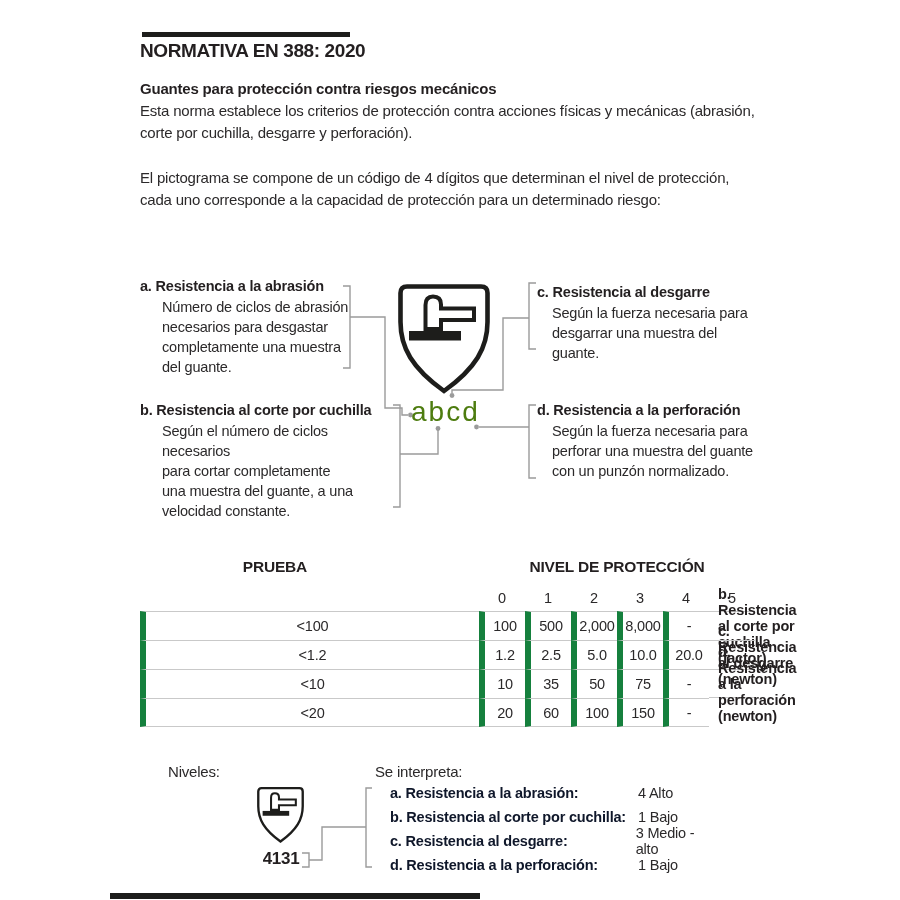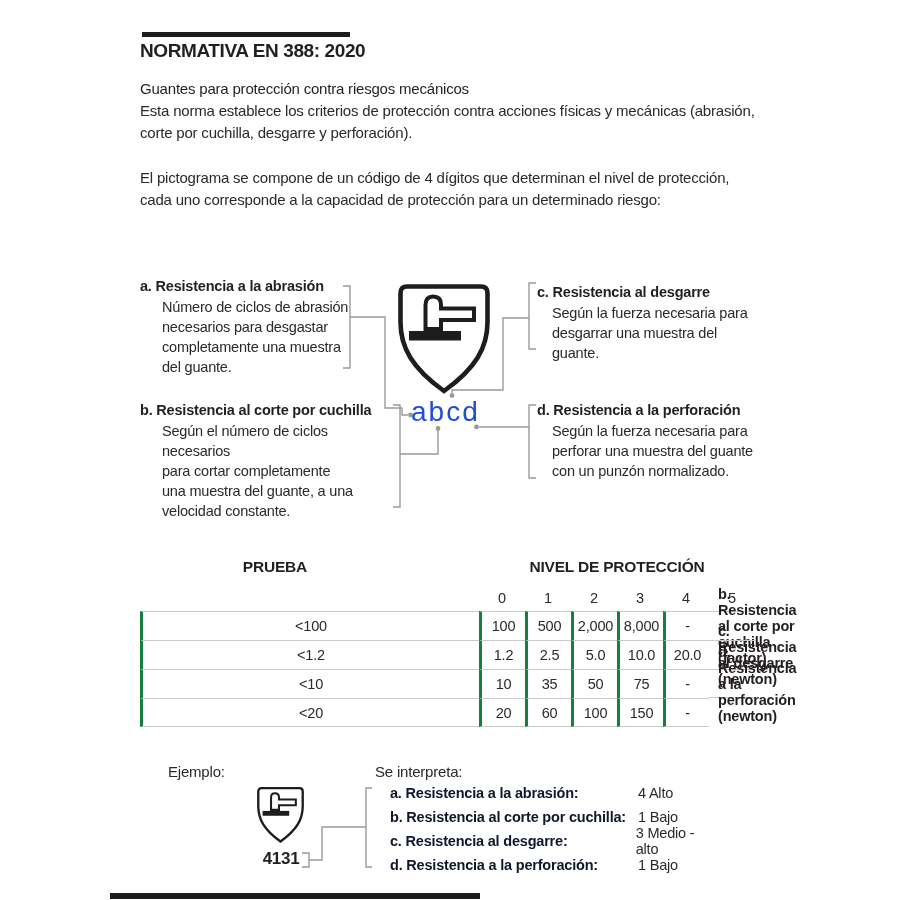--- a/index.html
+++ b/index.html
@@ -6,51 +6,51 @@
   .page{
     position:relative;width:900px;height:900px;background:#ffffff;overflow:hidden;
     font-family:"Liberation Sans","DejaVu Sans",sans-serif;color:#2b292a;
     letter-spacing:-0.2px;
   }
   .abs{position:absolute;}
   .rule{background:#1d1d1b;}
   .top-rule{left:142px;top:32px;width:208px;height:5px;}
   .footer-rule{left:110px;top:893px;width:370px;height:6px;}
   h1.title{left:140px;top:40px;margin:0;font-size:19px;font-weight:bold;color:#231f20;letter-spacing:-0.4px;}
-  h2.sub{left:140px;top:80px;margin:0;font-size:15px;font-weight:normal;color:#231f20;}
+  h2.sub{left:140px;top:80px;margin:0;font-size:15px;font-weight:bold;color:#231f20;}
   .para{margin:0;font-size:15px;line-height:22px;white-space:pre-line;width:640px;}
   .p1{left:140px;top:100px;}
   .p2{left:140px;top:167px;}
 
   
   .callout{line-height:20px;}
   .c-title{font-size:14.5px;font-weight:bold;color:#231f20;}
   .c-body{font-size:14.5px;white-space:pre-line;margin-top:1px;}
   .callout-a{left:140px;top:276px;width:250px;}
   .callout-a .c-body{margin-left:22px;}
   .callout-b{left:140px;top:400px;width:255px;}
   .callout-b .c-body{margin-left:22px;}
   .callout-c{left:537px;top:282px;width:228px;}
   .callout-c .c-body{margin-left:15px;}
   .callout-d{left:537px;top:400px;width:228px;}
   .callout-d .c-body{margin-left:15px;}
-  .code-abcd{left:411px;top:396px;font-size:28px;font-weight:normal;color:#1d4ed8;letter-spacing:2px;}
+  .code-abcd{left:411px;top:396px;font-size:28px;font-weight:normal;color:#4d7c0f;letter-spacing:2px;}
 
   
   .note{left:140px;top:528px;margin:0;font-size:15px;}
   .tbl-h{top:558px;margin:0;font-size:15.5px;font-weight:bold;color:#231f20;text-align:center;}
   .tbl-h.prueba{left:140px;width:270px;}
   .tbl-h.nivel{left:479px;width:276px;}
   .grid{left:140px;top:584px;width:616px;display:grid;grid-template-columns:339px repeat(6,46px);}
   .grid .cell{box-sizing:border-box;display:flex;align-items:center;justify-content:center;font-size:14.5px;}
   .grid .hcell{height:27px;border:0;}
   .grid .dcell{height:29px;border-top:1px solid #c9c9c9;}
   .grid .lastrow{border-bottom:1px solid #c9c9c9;}
   .grid .lbl{justify-content:flex-start;padding-left:9px;font-weight:bold;color:#231f20;font-size:14.5px;}
-  .grid .vline{border-left:3px solid #15803d;}
+  .grid .vline{border-left:6px solid #15803d;}
 
   
   .ejemplo{left:168px;top:763px;margin:0;font-size:15px;}
   .interpreta{left:375px;top:763px;margin:0;font-size:15px;}
   .code4131{left:258px;top:849px;width:46px;text-align:center;font-size:17px;font-weight:bold;color:#231f20;letter-spacing:-0.3px;}
   .items{left:390px;top:781px;width:330px;}
   .item{display:flex;height:24px;align-items:center;}
   .item .il{width:248px;font-size:14.5px;font-weight:bold;color:#0f172a;}
   .item .iv{font-size:14.5px;}
 
@@ -175,21 +175,21 @@
 
     <div class="cell dcell lastrow lbl">d. Resistencia a la perforación (newton)</div>
     <div class="cell dcell lastrow vline">&lt;20</div>
     <div class="cell dcell lastrow vline">20</div>
     <div class="cell dcell lastrow vline">60</div>
     <div class="cell dcell lastrow vline">100</div>
     <div class="cell dcell lastrow vline">150</div>
     <div class="cell dcell lastrow vline">-</div>
   </div>
 
-  <p class="abs ejemplo">Ejemplo:</p>
+  <p class="abs ejemplo">Niveles:</p>
   <p class="abs interpreta">Se interpreta:</p>
   <div class="abs code4131">4131</div>
 
   <div class="abs items">
     <div class="item">
       <div class="il">a. Resistencia a la abrasión:</div>
       <div class="iv">4 Alto</div>
     </div>
     <div class="item">
       <div class="il">b. Resistencia al corte por cuchilla:</div>

